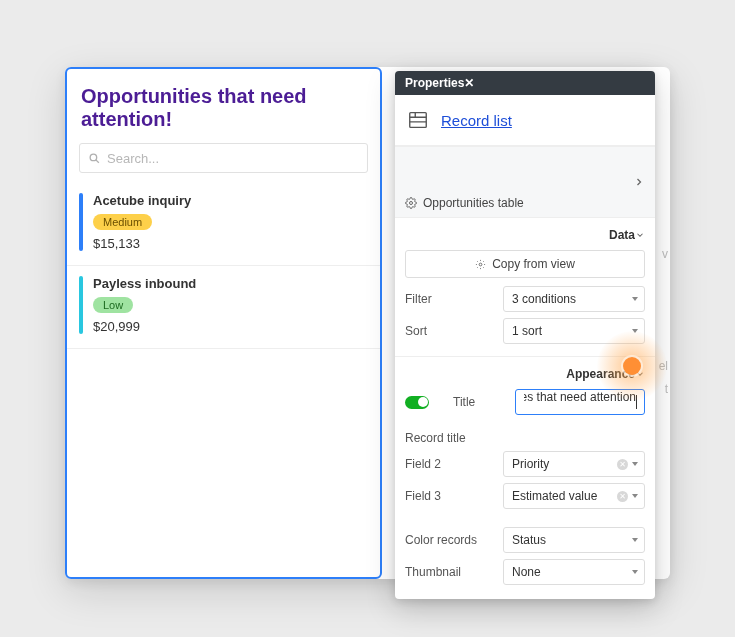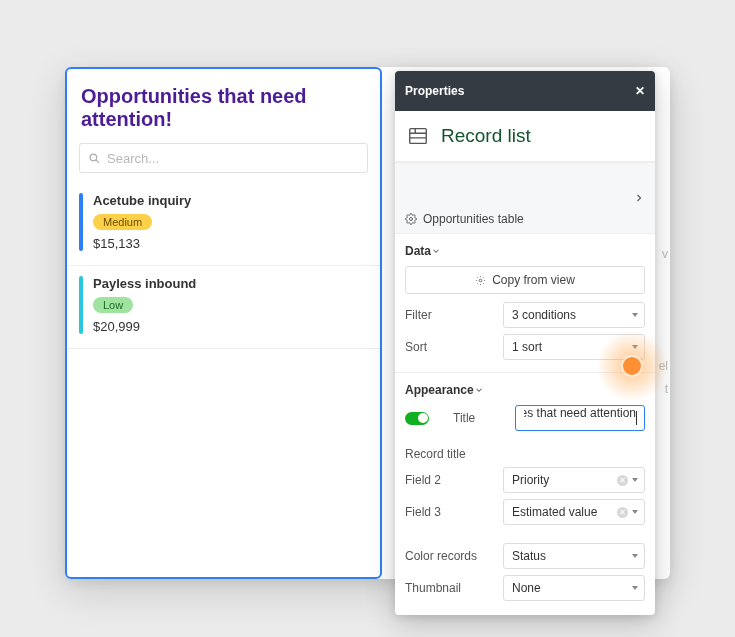--- a/index.html
+++ b/index.html
@@ -86,58 +86,58 @@
     top: 4px;
     width: 260px;
     background: #fff;
     border-radius: 4px;
     box-shadow: 0 10px 30px rgba(0,0,0,0.18), 0 2px 8px rgba(0,0,0,0.12);
     overflow: hidden;
   }
   .props-header {
     background: #343b42;
     color: #fff;
-    height: 40px;
-    display: flex;
-    align-items: center;
-    justify-content: space-between;
+    height: 24px;
+    display: flex;
+    align-items: center;
+    justify-content: flex-start;
     padding: 0 10px;
     font-size: 12px;
     font-weight: 600;
   }
   .props-header .close { cursor: pointer; font-size: 12px; }
   .record-list-row {
     display: flex;
     align-items: center;
     gap: 12px;
     padding: 14px 12px;
     border-bottom: 1px solid #eee;
   }
   .rl-icon {
     width: 22px; height: 22px; display: flex; align-items: center; justify-content: center;
     color: #555;
   }
-  .rl-label { font-size: 19px; color: #14532d; }
+  .rl-label { font-size: 15px; color: #1d4ed8; text-decoration: underline; }
   .opt-row {
     display: flex;
     align-items: center;
     justify-content: space-between;
     background: #f6f7f8;
     border-top: 1px solid #eee;
     border-bottom: 1px solid #eee;
     padding: 7px 10px;
     font-size: 12px;
     color: #444;
   }
   .opt-row .left { display: flex; align-items: center; gap: 6px; margin-top: 42px; }
   .opt-row svg { width: 12px; height: 12px; color: #666; }
   .section-header {
     display: flex;
     align-items: center;
-    justify-content: flex-start;
+    justify-content: flex-end;
     padding: 10px 10px 8px 10px;
     font-size: 12px;
     font-weight: 600;
     color: #333;
   }
   .section-header svg { width: 10px; height: 10px; color: #666; }
   .section-body { padding: 0 10px 6px 10px; border-bottom: 1px solid #eee; }
   .copy-btn {
     width: 100%;
     height: 28px;

